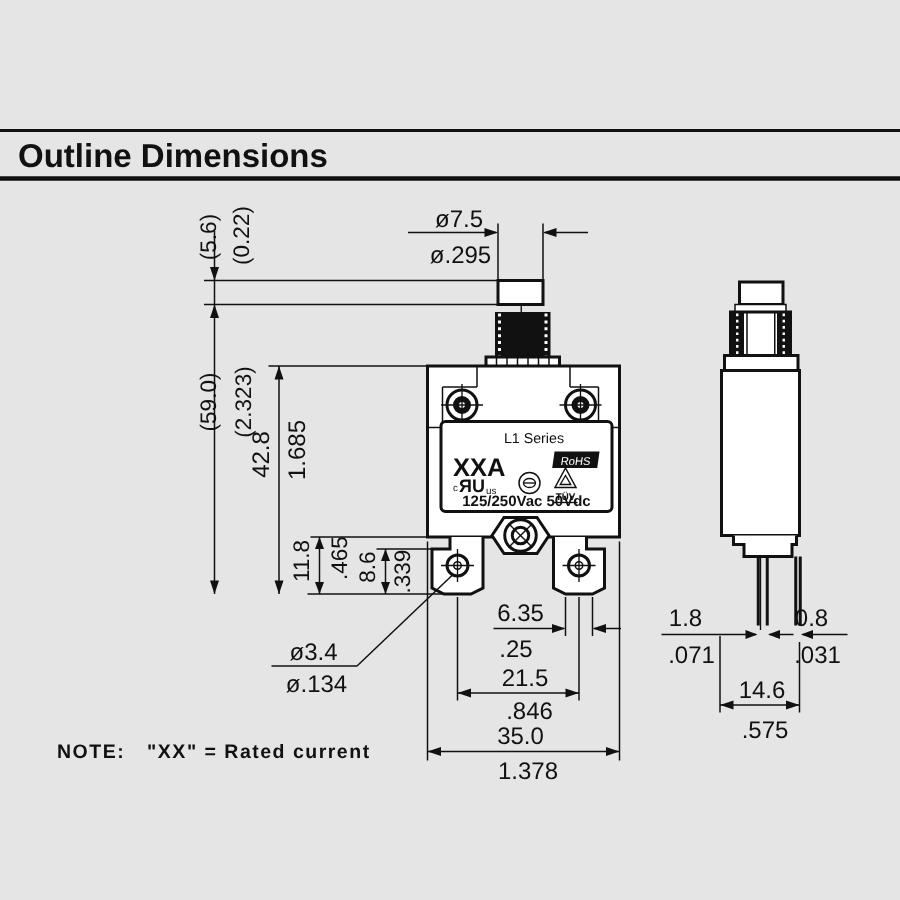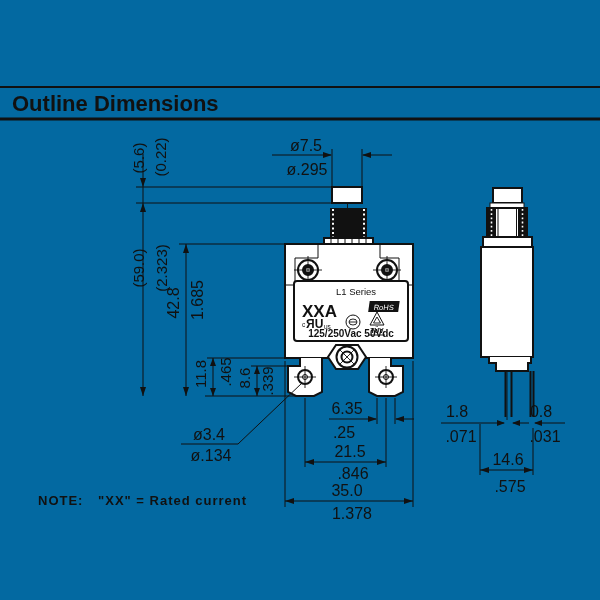--- a/index.html
+++ b/index.html
@@ -1,16 +1,16 @@
 <!DOCTYPE html>
 <html><head>
 <meta charset="utf-8">
 <style>
   html,body{margin:0;padding:0;background:#fff;}
-  #stage{position:relative;width:600px;height:600px;background:#0369a1;overflow:hidden;
+  #stage{position:relative;width:600px;height:600px;background:#e5e5e5;overflow:hidden;
          font-family:"Liberation Sans",sans-serif;}
   svg{position:absolute;left:0;top:0;}
   svg text{fill:#111;font-family:"Liberation Sans",sans-serif;}
   .dim{font-size:15px;}
   .dimbig{font-size:16px;}
   .ln{stroke:#111;stroke-width:2;fill:none;}
   .thin{stroke:#111;stroke-width:1;fill:none;}
   .xthin{stroke:#111;stroke-width:0.9;fill:none;}
   .fillw{fill:#fff;}
   .arrow{fill:#111;stroke:none;}

